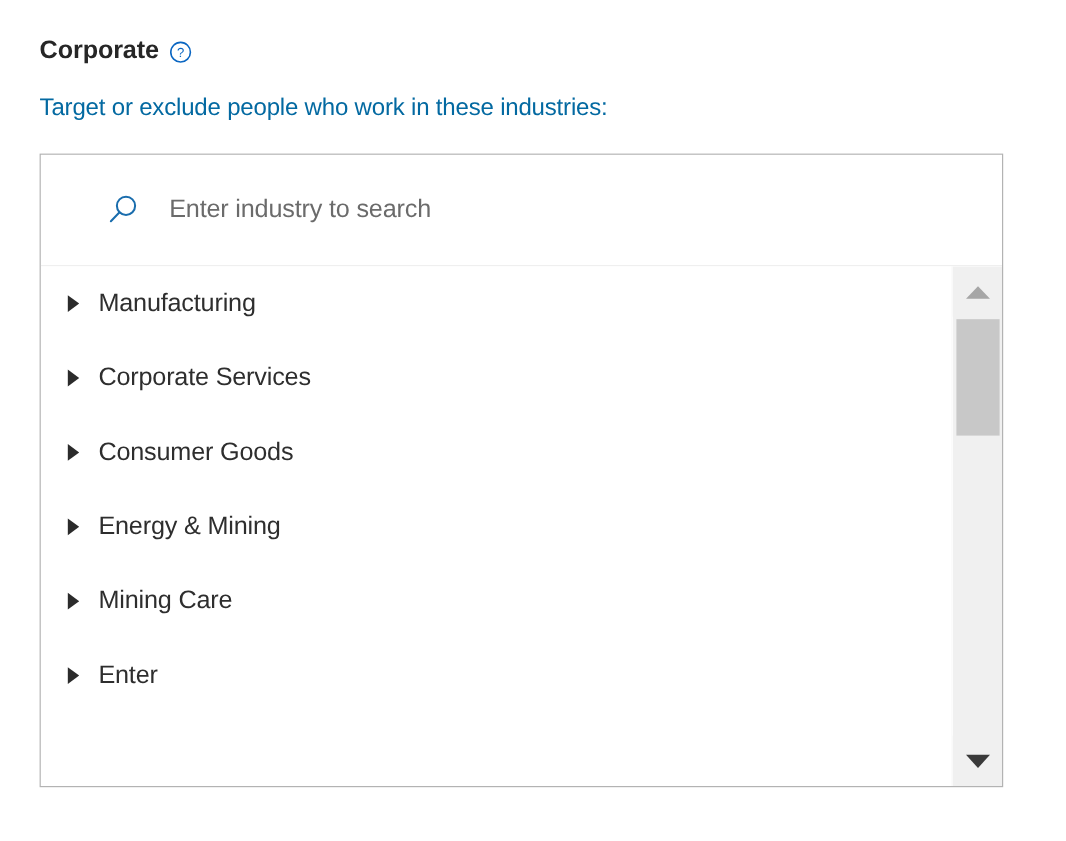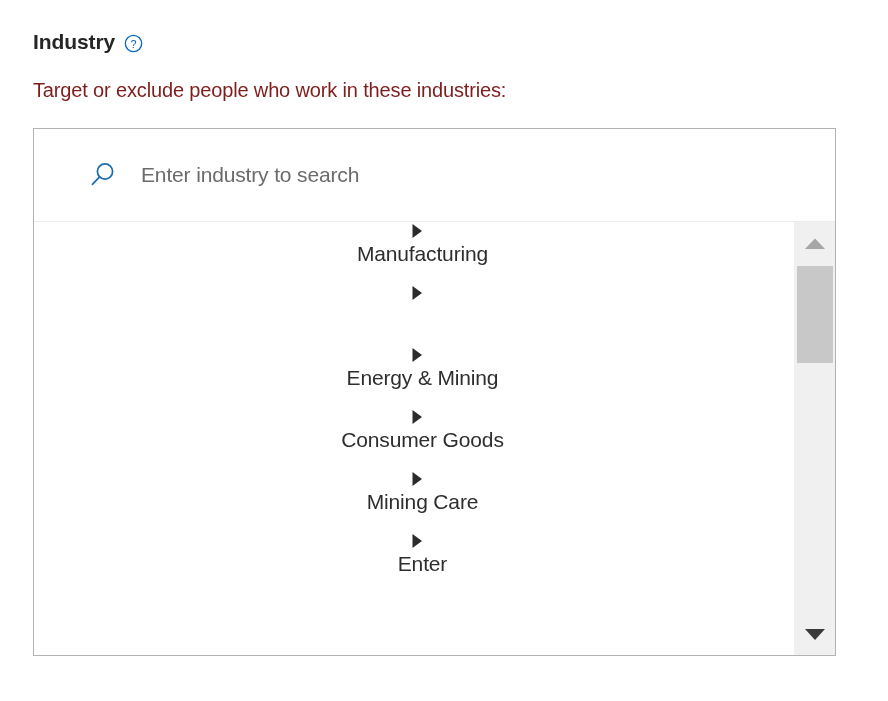--- a/index.html
+++ b/index.html
@@ -47,21 +47,21 @@
     margin-top: 3px;
   }
 
   
   .subtitle {
     position: absolute;
     left: 33px;
     top: 76px;
     font-size: 20px;
     font-weight: 400;
-    color: #7f1d1d;
+    color: #0369a1;
     line-height: 28px;
     white-space: nowrap;
     letter-spacing: -0.15px;
   }
 
   
   .picker {
     position: absolute;
     left: 33px;
     top: 128px;
@@ -130,21 +130,20 @@
     overflow: hidden;
   }
 
   .list-item {
     display: flex;
     align-items: center;
     height: 62px;
     padding-left: 18px;
     cursor: default;
     background: #ffffff;
-    flex-direction: column;
   }
 
   .expand-arrow {
     width: 18px;
     height: 18px;
     flex: 0 0 auto;
     display: block;
     margin-right: 12px;
   }
 
@@ -190,21 +189,21 @@
     height: 97px;
     background: #c8c8c8;
   }
 </style>
 </head>
 <body>
 
 <div class="page">
 
   <div class="heading-row">
-    <span class="heading-title">Industry</span>
+    <span class="heading-title">Corporate</span>
     <span class="help-icon-wrap">
       <svg class="help-icon" viewBox="0 0 20 20">
         <circle cx="10" cy="10" r="8.6" fill="none" stroke="#0a66c2" stroke-width="1.4"></circle>
         <text x="10" y="14.4" text-anchor="middle" font-family="Liberation Sans, sans-serif" font-size="11.5" fill="#0a66c2">?</text>
       </svg>
     </span>
   </div>
 
   <div class="subtitle">Target or exclude people who work in these industries:</div>
 
@@ -228,34 +227,35 @@
           <svg class="expand-arrow" viewBox="0 0 18 18">
             <polygon points="4.5,2 14,9 4.5,16" fill="#2b2b2b"></polygon>
           </svg>
           <span class="list-item-label">Manufacturing</span>
         </div>
 
         <div class="list-item">
           <svg class="expand-arrow" viewBox="0 0 18 18">
             <polygon points="4.5,2 14,9 4.5,16" fill="#2b2b2b"></polygon>
           </svg>
+          <span class="list-item-label">Corporate Services</span>
+        </div>
+
+        <div class="list-item">
+          <svg class="expand-arrow" viewBox="0 0 18 18">
+            <polygon points="4.5,2 14,9 4.5,16" fill="#2b2b2b"></polygon>
+          </svg>
+          <span class="list-item-label">Consumer Goods</span>
         </div>
 
         <div class="list-item">
           <svg class="expand-arrow" viewBox="0 0 18 18">
             <polygon points="4.5,2 14,9 4.5,16" fill="#2b2b2b"></polygon>
           </svg>
           <span class="list-item-label">Energy &amp; Mining</span>
-        </div>
-
-        <div class="list-item">
-          <svg class="expand-arrow" viewBox="0 0 18 18">
-            <polygon points="4.5,2 14,9 4.5,16" fill="#2b2b2b"></polygon>
-          </svg>
-          <span class="list-item-label">Consumer Goods</span>
         </div>
 
         <div class="list-item">
           <svg class="expand-arrow" viewBox="0 0 18 18">
             <polygon points="4.5,2 14,9 4.5,16" fill="#2b2b2b"></polygon>
           </svg>
           <span class="list-item-label">Mining Care</span>
         </div>
 
 

